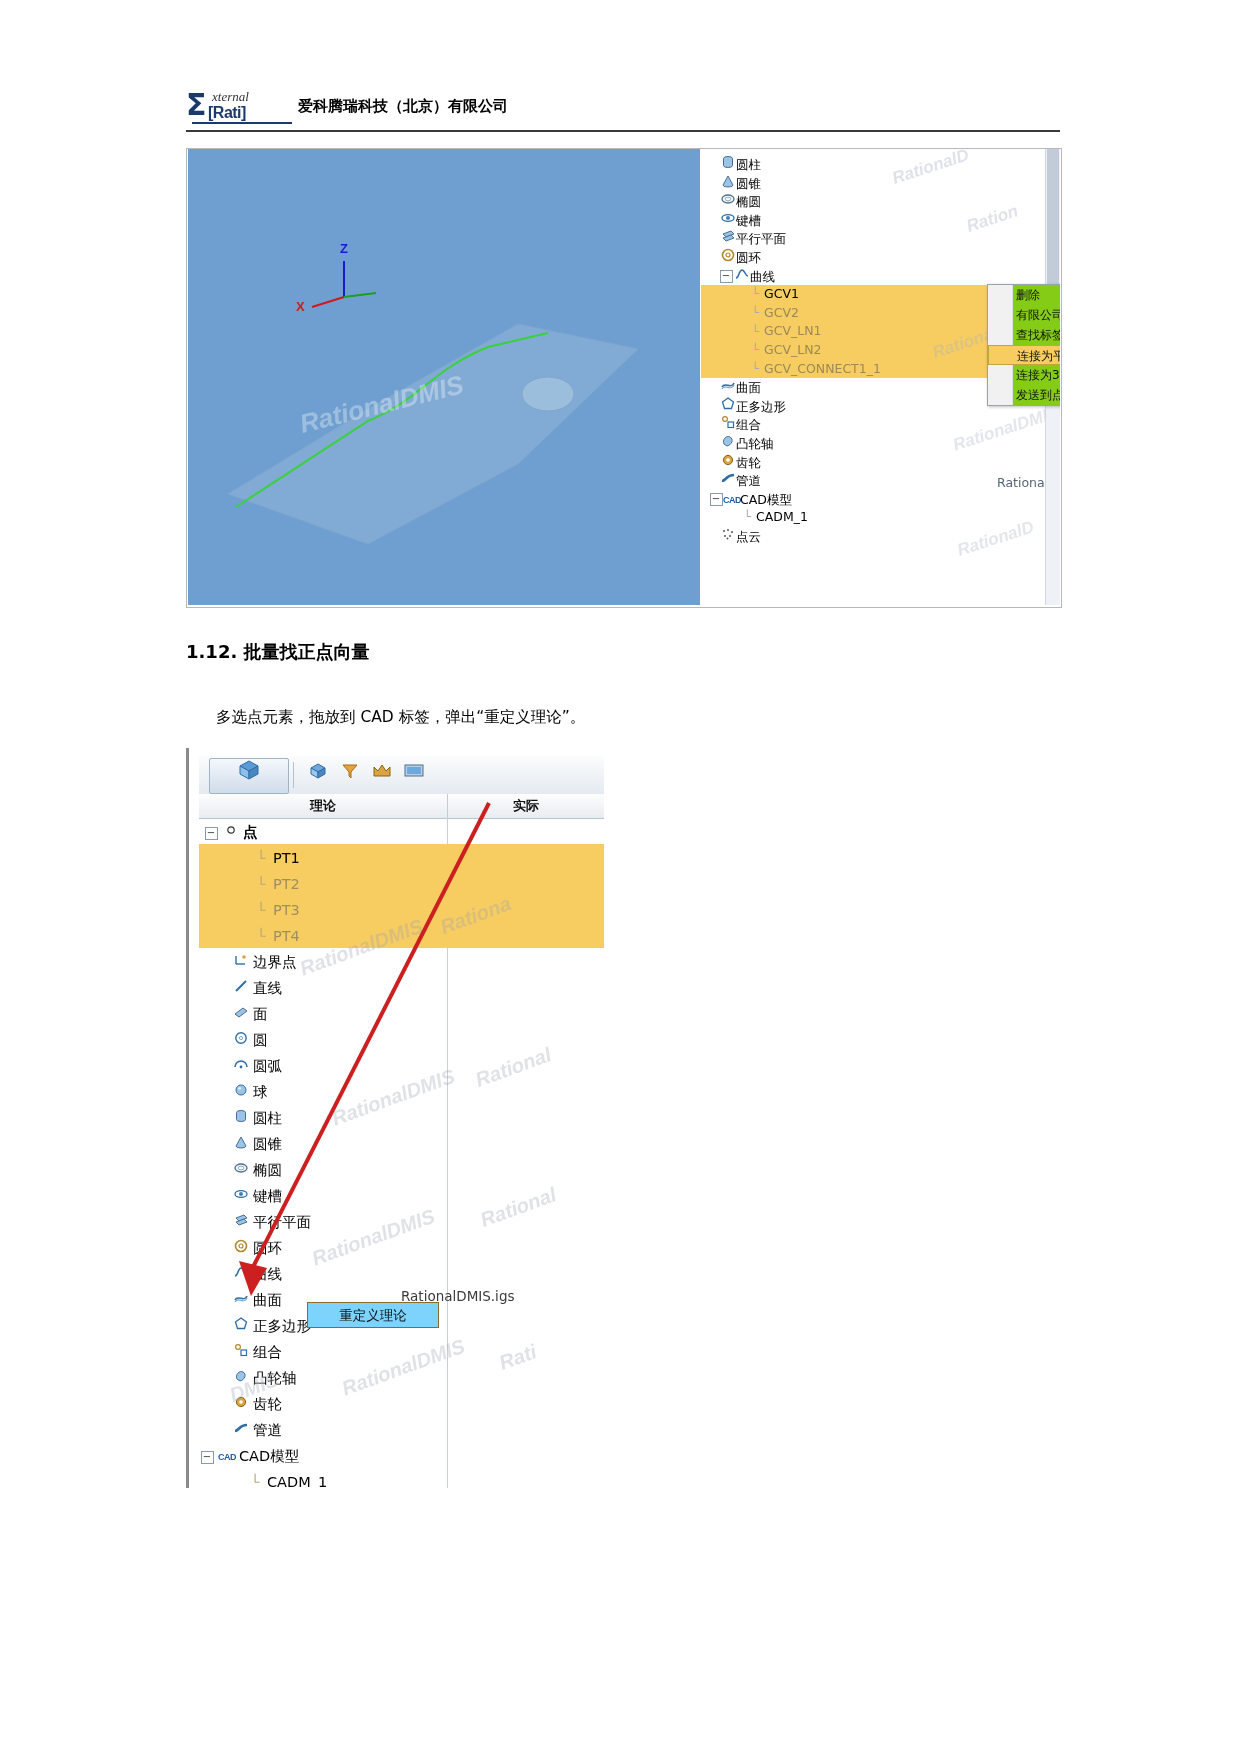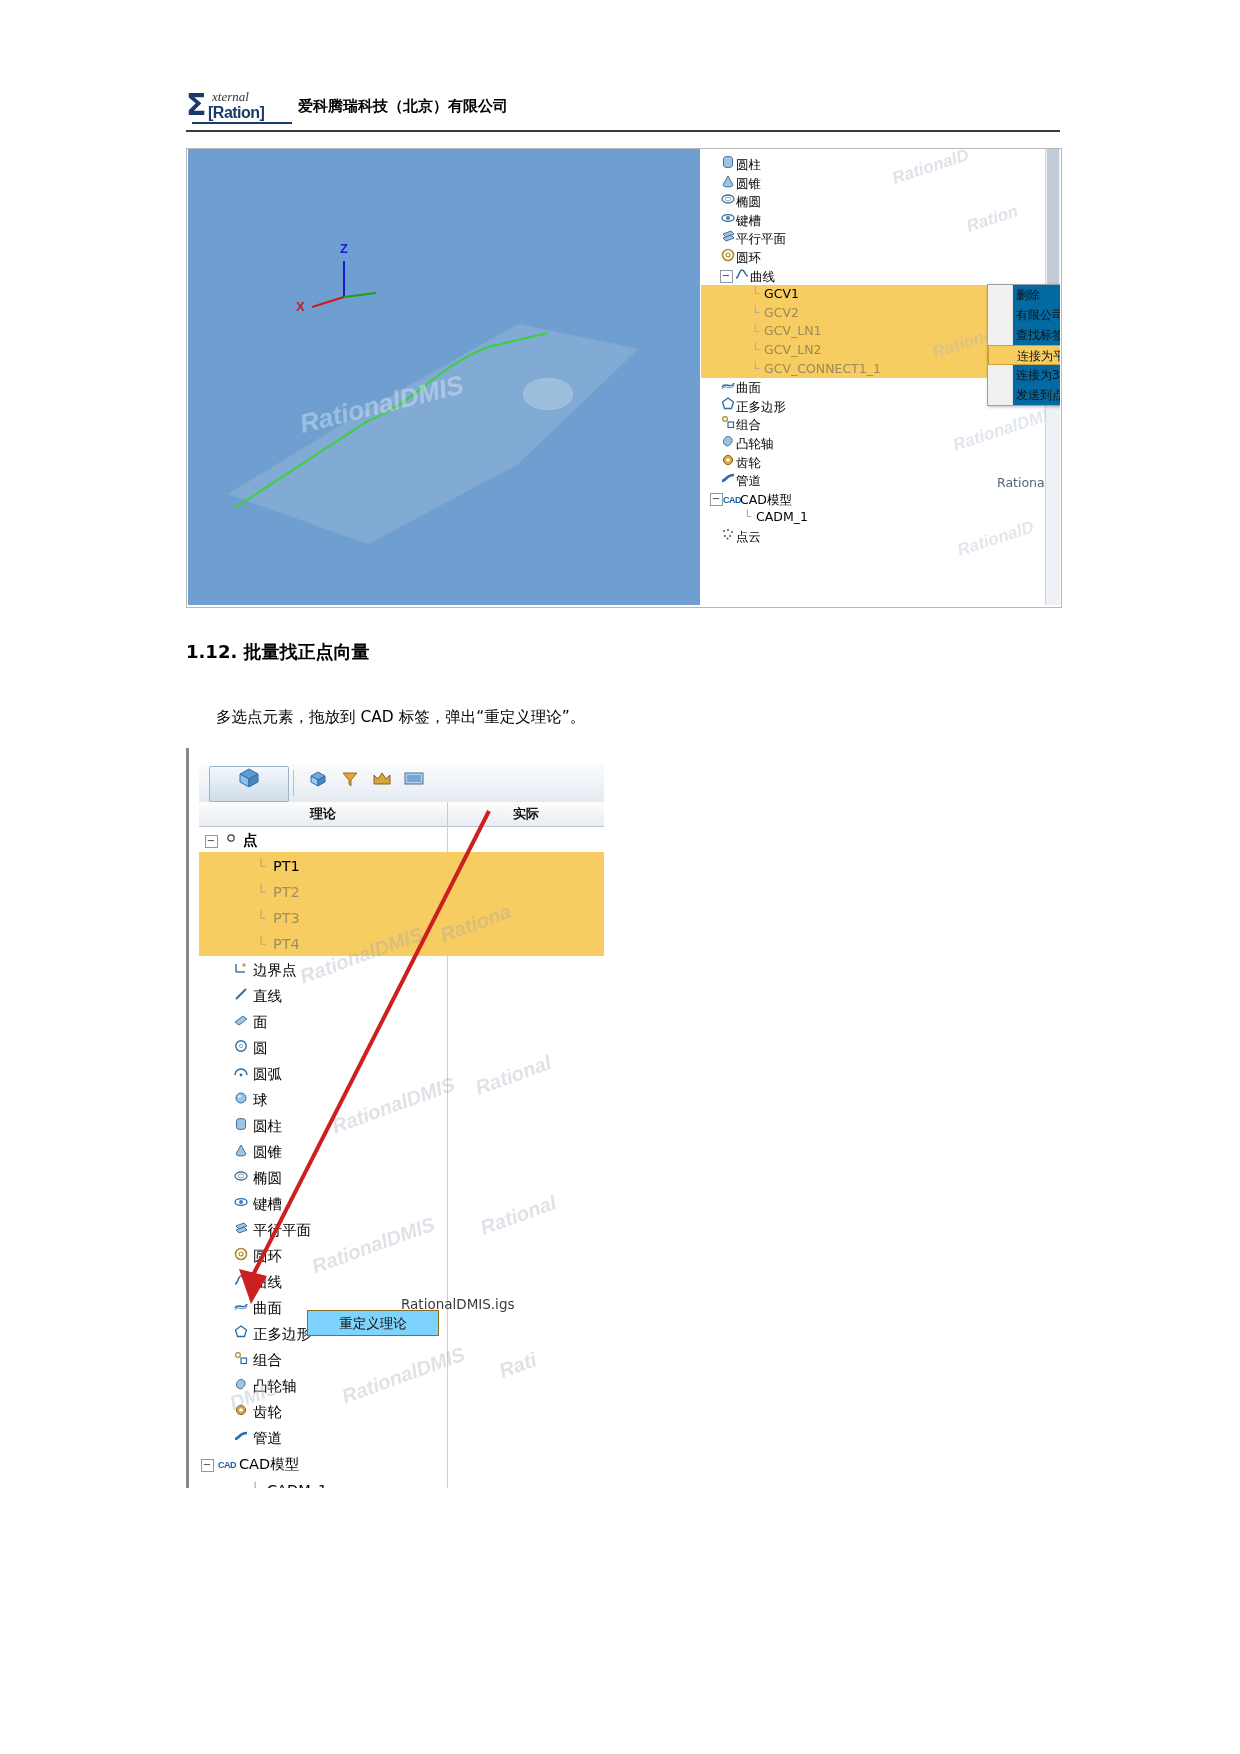--- a/index.html
+++ b/index.html
@@ -176,21 +176,21 @@
     height: 160px;
     background: #c2ccd8;
   }
 
   
   .ctxmenu {
     position: absolute;
     left: 286px;
     top: 135px;
     width: 136px;
-    background: #0369a1;
+    background: #84cc16;
     border: 1px solid #9aa3ad;
     box-shadow: 1px 1px 3px rgba(0,0,0,0.25);
     z-index: 5;
   }
   .ctxmenu .mi {
     height: 20px;
     line-height: 20px;
     font-size: 12px;
     font-family: "DejaVu Sans", "Liberation Sans", sans-serif;
     padding-left: 28px;
@@ -236,21 +236,21 @@
     left: 186px;
     top: 748px;
     width: 418px;
     height: 740px;
     background: #ffffff;
     border-left: 3px solid #8a8a8a;
     overflow: hidden;
   }
   .fig2-inner {
     position: absolute;
-    left: 0; top: 16px;
+    left: 0; top: 8px;
     width: 415px;
     height: 740px;
     background: #fff;
     overflow: hidden;
     padding-left: 27px;
   }
   .toolbar {
     position: absolute;
     left: 10px;
     top: 0px;
@@ -387,21 +387,21 @@
 </style>
 </head>
 <body>
 
 <div class="page">
 
   <div class="header">
     <div class="logo">
       <div class="logo-sigma">Σ</div>
       <div class="logo-ext">xternal</div>
-      <div class="logo-array">[Ration]</div>
+      <div class="logo-array">[Rati]</div>
       <div class="logo-underline"></div>
     </div>
     <div class="company-name">爱科腾瑞科技（北京）有限公司</div>
   </div>
 
   <div class="fig1">
 
     <div class="fig1-3d">
       <svg class="part" viewBox="0 0 430 270" width="430" height="270">
         <polygon points="10,205 150,120 300,35 420,60 300,175 150,255" fill="#8fb4d8" fill-opacity="0.55" stroke="#7fa6cc" stroke-width="1"></polygon>

